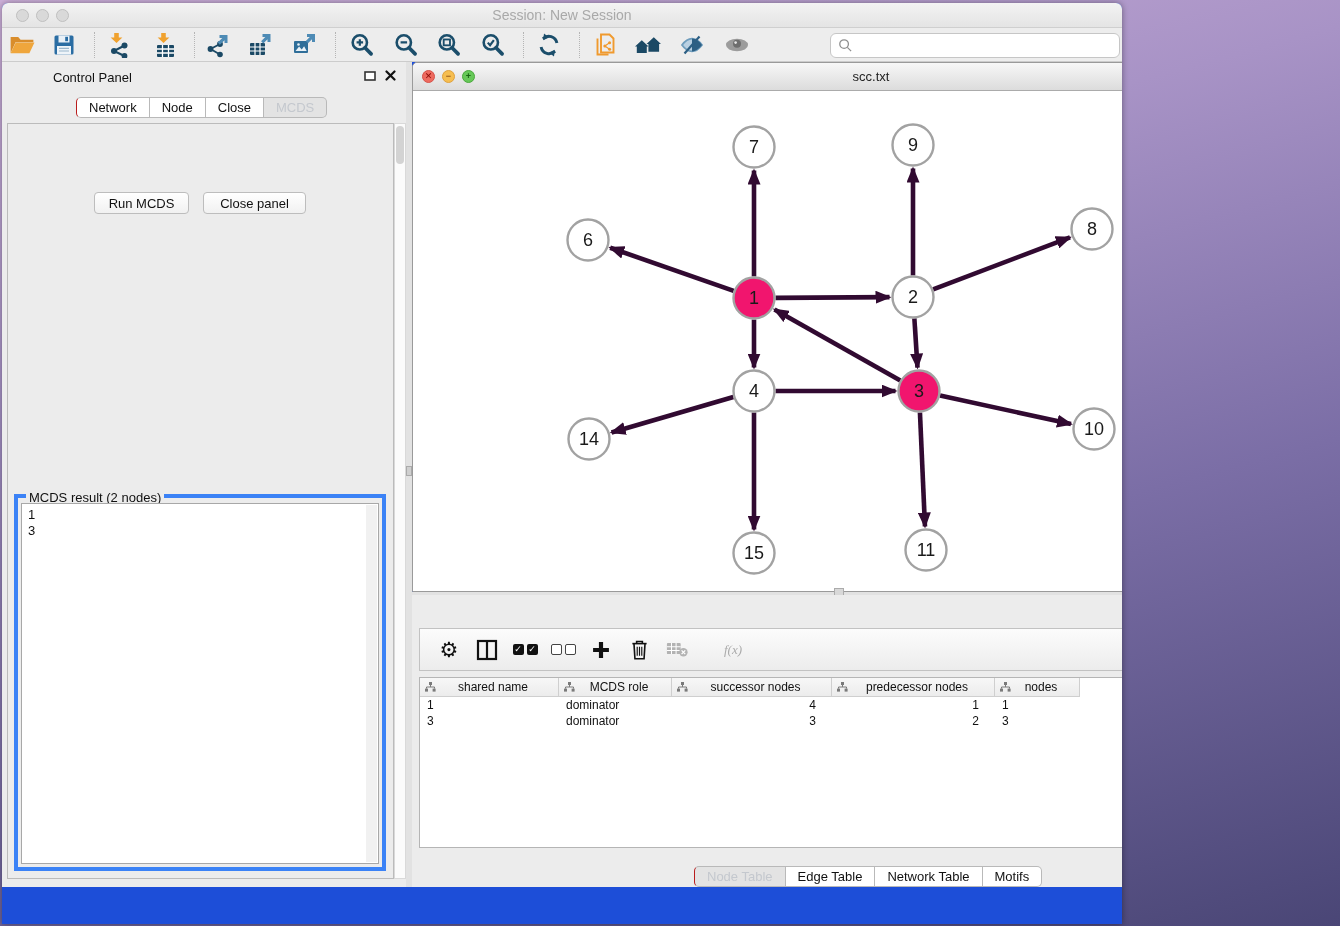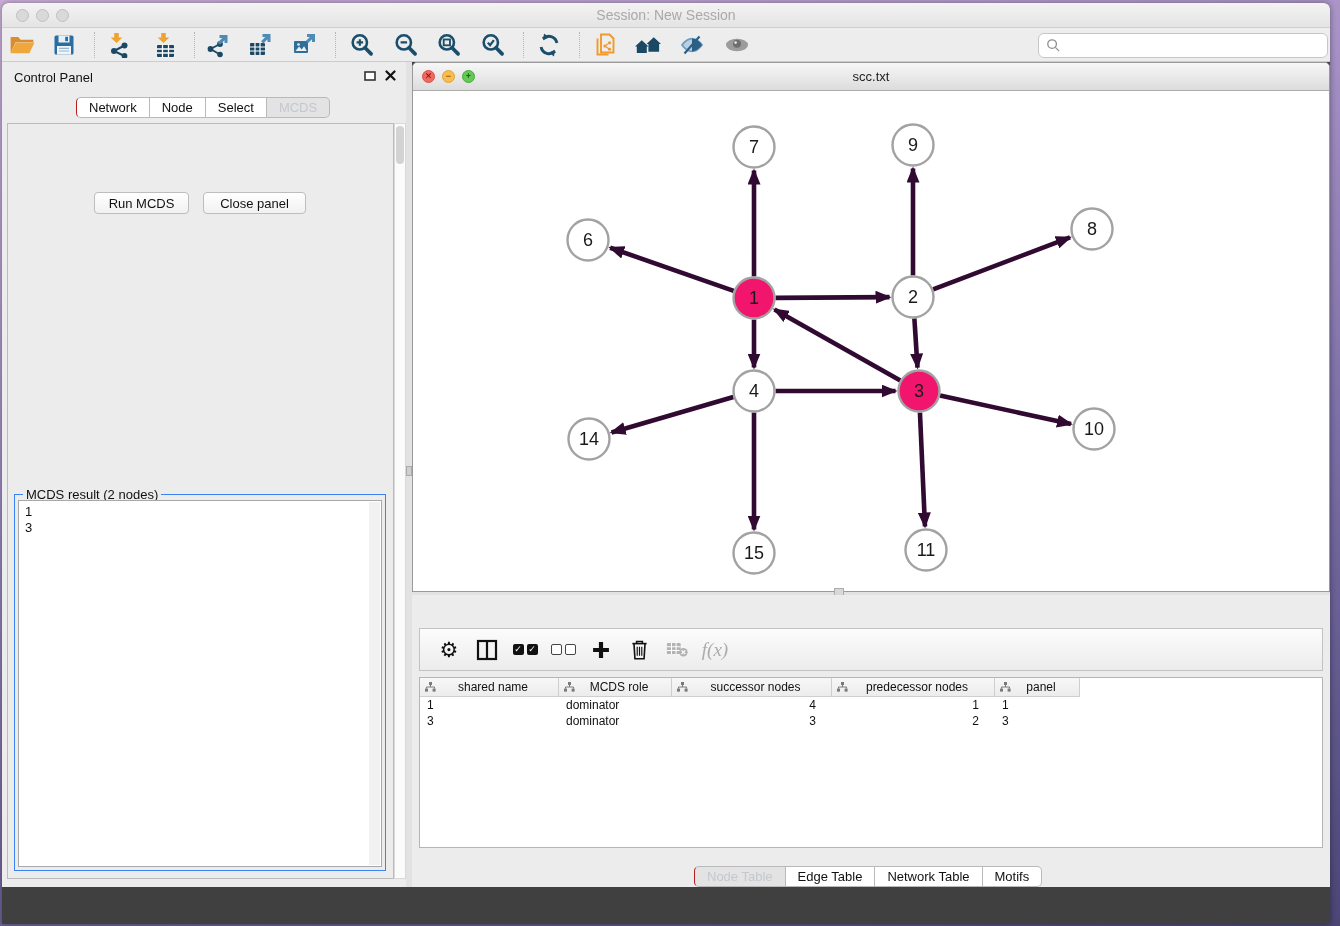--- a/index.html
+++ b/index.html
@@ -3,22 +3,22 @@
 <meta charset="utf-8">
 <style>
   * { margin:0; padding:0; box-sizing:border-box; }
   html,body { width:1340px; height:926px; overflow:hidden; }
   body {
     font-family:"Liberation Sans","DejaVu Sans",sans-serif;
     background:linear-gradient(165deg,#cdb0da 0%,#a893c6 30%,#7b6ea6 62%,#4a4676 100%);
     position:relative; font-size:13px; color:#111;
   }
   .app {
-    position:absolute; left:2px; top:3px; width:1328px; height:921px;
-    background:#404040; border-radius:6px 6px 0 0; overflow:hidden;
+    position:absolute; left:2px; top:3px; width:1120px; height:921px;
+    background:#1d4ed8; border-radius:6px 6px 0 0; overflow:hidden;
     box-shadow:0 0 6px rgba(0,0,0,.4);
     text-decoration:underline;
   }
   
   .titlebar { position:absolute; left:0; top:0; width:100%; height:25px;
     background:linear-gradient(#f3f3f3,#e4e4e4); border-bottom:1px solid #cfcfcf; }
   .tl-dot { position:absolute; top:6px; width:13px; height:13px; border-radius:50%;
     background:#d9d9d9; border:1px solid #bfbfbf; }
   .app-title { position:absolute; left:0; right:0; top:4px; text-align:center;
     color:#a9a9a9; font-size:14px; }
@@ -26,21 +26,21 @@
   .toolbar { position:absolute; left:0; top:25px; width:100%; height:34px;
     background:#ededed; border-bottom:1px solid #cccccc; }
   .tbi { position:absolute; top:3px; width:28px; height:28px; display:flex;
     align-items:center; justify-content:center; }
   .tbsep { position:absolute; top:4px; height:26px; width:0;
     border-left:1px dotted #b5b5b5; }
   .searchbox { position:absolute; right:2px; top:5px; width:290px; height:25px;
     background:#fff; border:1px solid #c6c6c6; border-radius:6px;
     display:flex; align-items:center; padding-left:7px; }
   
-  .control-panel { position:absolute; left:0; top:59px; width:404px; height:825px; background:#ececec; }
+  .control-panel { position:absolute; left:0; top:59px; width:404px; height:825px; background:#ececec;padding-left:39px; }
   .vdivider { position:absolute; left:404px; top:59px; width:6px; height:825px; background:#e2e2e2; }
   .vdivider .handle { position:absolute; left:0; top:404px; width:6px; height:10px;
     background:#cfcfcf; border:1px solid #aaa; }
   .net-window { position:absolute; left:410px; top:59px; width:918px; height:530px;
     background:#fff; border:1px solid #9a9a9a; border-radius:5px 5px 0 0; }
   .hdivider { position:absolute; left:410px; top:589px; width:918px; height:3px; background:#e2e2e2; }
   .hdivider .handle { position:absolute; left:422px; top:-4px; width:10px; height:8px;
     background:#d8d8d8; border:1px solid #ababab; }
   .table-panel { position:absolute; left:410px; top:592px; width:918px; height:292px; background:#ececec; }
   .statusbar { position:absolute; left:0; top:884px; width:100%; height:37px;
@@ -70,21 +70,21 @@
     padding-left:9px; font-size:13px; }
   .dd-arrows { position:absolute; right:6px; top:3px; display:flex; flex-direction:column; gap:2px; }
   .tri-up { width:0; height:0; border-left:4px solid transparent; border-right:4px solid transparent;
     border-bottom:5px solid #666; }
   .tri-dn { width:0; height:0; border-left:4px solid transparent; border-right:4px solid transparent;
     border-top:5px solid #666; }
   .mac-btn { position:absolute; height:22px; background:linear-gradient(#ffffff,#f1f1f1);
     border:1px solid #bdbdbd; border-radius:4px; font-size:13px; color:#111;
     display:flex; align-items:center; justify-content:center; }
   .result-group { position:absolute; left:12px; top:432px; width:372px; height:377px;
-    border:1px solid #3b82f6; }
+    border:4px solid #3b82f6; }
   .result-legend { position:absolute; left:8px; top:-8px; background:#ececec; padding:0 3px; font-size:13px; }
   .result-inner { position:absolute; left:3px; top:5px; right:3px; bottom:3px; background:#fff;
     border:1px solid #a8a8a8; }
   .result-text { position:absolute; left:6px; top:3px; font-family:"Liberation Sans","DejaVu Sans",sans-serif;
     font-size:13px; line-height:16px; white-space:pre; color:#111; }
   .result-scroll { position:absolute; right:1px; top:1px; bottom:1px; width:11px; background:#f1f1f1; }
   
   .nw-titlebar { position:absolute; left:0; top:0; width:100%; height:28px;
     background:linear-gradient(#f7f7f7,#dcdcdc); border-bottom:1px solid #ababab; border-radius:5px 5px 0 0; }
   .nw-title { position:absolute; left:0; right:0; top:6px; text-align:center; font-size:13px; color:#222; }
@@ -93,21 +93,21 @@
   .t-red { left:9px; background:#ee6a5f; border:1px solid #d5524a; color:#8c0b06; }
   .t-yellow { left:29px; background:#f6be50; border:1px solid #dfa13d; color:#96591a; }
   .t-green { left:49px; background:#66c858; border:1px solid #4aa83c; color:#1a6613; }
   .nw-canvas { position:absolute; left:0; top:28px; width:916px; height:500px; background:#fff; }
   
   .tp-toolbar { position:absolute; left:7px; top:33px; width:904px; height:43px;
     background:linear-gradient(#fcfcfc,#ececec); border:1px solid #c2c2c2;
     display:flex; align-items:center; padding-left:10px; }
   .tpi { width:38px; display:flex; align-items:center; justify-content:center; height:100%; }
   .fx { font-family:"Liberation Serif","DejaVu Serif",serif; font-style:italic;
-    font-size:19px; color:#ababab; }
+    font-size:13px; color:#ababab;margin-left:18px; }
   .cbpair { display:flex; gap:3px; }
   .cb { width:11px; height:11px; border-radius:2px; }
   .cb.on { background:#111; color:#fff; font-size:9px; line-height:11px; text-align:center; }
   .cb.off { background:#fff; border:1.5px solid #444; }
   .tbl-wrap { position:absolute; left:7px; top:82px; width:904px; height:171px;
     background:#fff; border:1px solid #b5b5b5; overflow:hidden; }
   .tbl-header { display:flex; height:19px; }
   .th-cell { background:linear-gradient(#f7f7f7,#ececec); border-right:1px solid #cfcfcf;
     border-bottom:1px solid #cfcfcf; font-size:12px; color:#111; display:flex;
     align-items:center; justify-content:center; gap:5px; position:relative; }
@@ -297,21 +297,21 @@
           <rect x="1" y="1" width="10" height="8" fill="#fff" stroke="#333" stroke-width="1.6"></rect>
         </svg>
         <svg width="11" height="11" viewBox="0 0 11 11">
           <path d="M1.5 1.5l8 8M9.5 1.5l-8 8" stroke="#111" stroke-width="2.2" stroke-linecap="round"></path>
         </svg>
       </span>
     </div>
     <div class="seg" id="cp-tabs" style="left:74px; top:35px">
         <div class="seg-btn">Network</div>
         <div class="seg-btn">Node</div>
-        <div class="seg-btn">Select</div>
+        <div class="seg-btn">Close</div>
         <div class="seg-btn muted">MCDS</div>
       </div>
     <div class="cp-box"></div>
     <div class="cp-scroll">
         <div class="thumb"></div>
       </div>
     <div class="mac-btn" style="left:92px; top:130px; width:95px">Run MCDS</div>
     <div class="mac-btn" style="left:201px; top:130px; width:103px">Close panel</div>
     <div class="result-group">
       <span class="result-legend">MCDS result (2 nodes)</span>
@@ -504,21 +504,21 @@
           </div>
           <div class="th-cell" style="width: 85px;">
             <svg class="th-icon" width="11" height="10" viewBox="0 0 11 10">
               <g fill="#7a7a7a">
                 <rect x="4" y="0" width="3" height="3"></rect>
                 <rect x="0" y="6.6" width="3" height="3"></rect>
                 <rect x="7.6" y="6.6" width="3" height="3"></rect>
               </g>
               <path d="M5.5 3v2M1.5 6.6V5h8v1.6" stroke="#7a7a7a" fill="none"></path>
             </svg>
-            <span style="padding-left:8px">panel</span>
+            <span style="padding-left:8px">nodes</span>
           </div>
         </div>
       <div id="tbl-body">
           <div class="tbl-row">
             <div class="td-cell" style="width: 139px;">1</div>
             <div class="td-cell" style="width: 113px;">dominator</div>
             <div class="td-cell num" style="width: 160px;">4</div>
             <div class="td-cell num" style="width: 163px;">1</div>
             <div class="td-cell" style="width: 85px;">1</div>
           </div>

